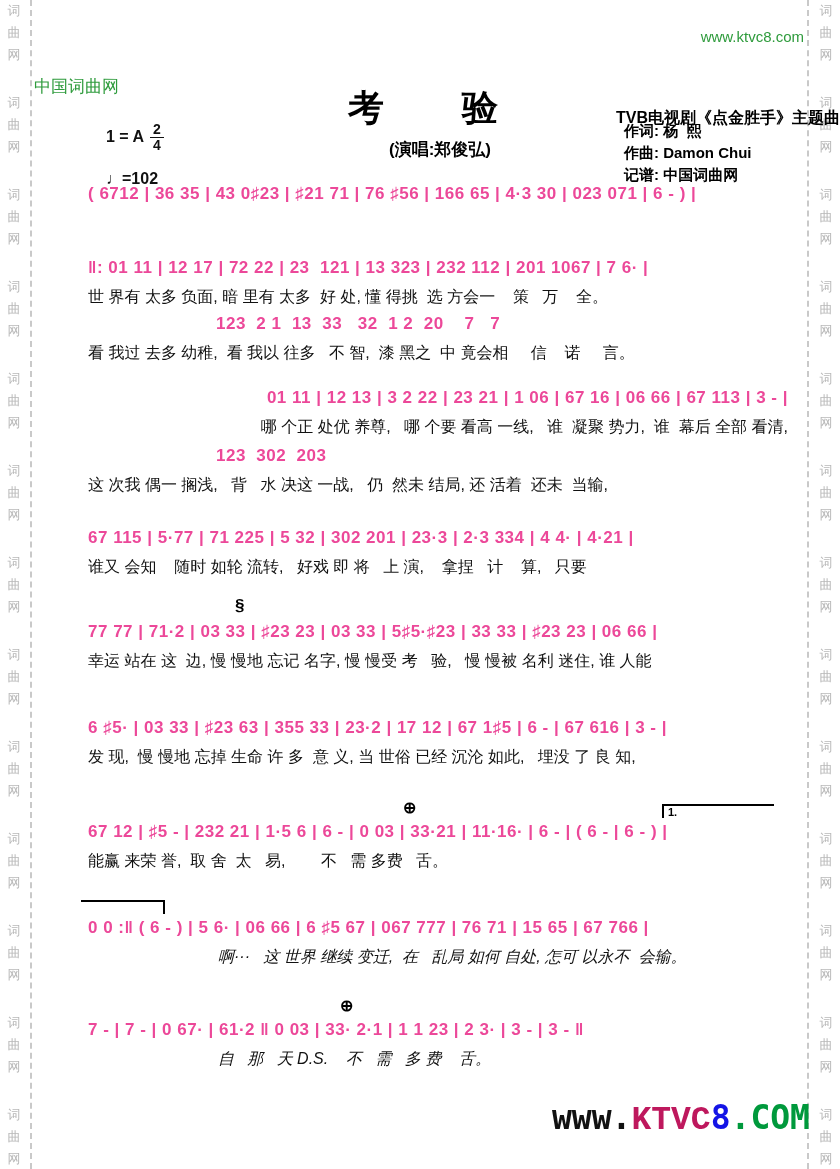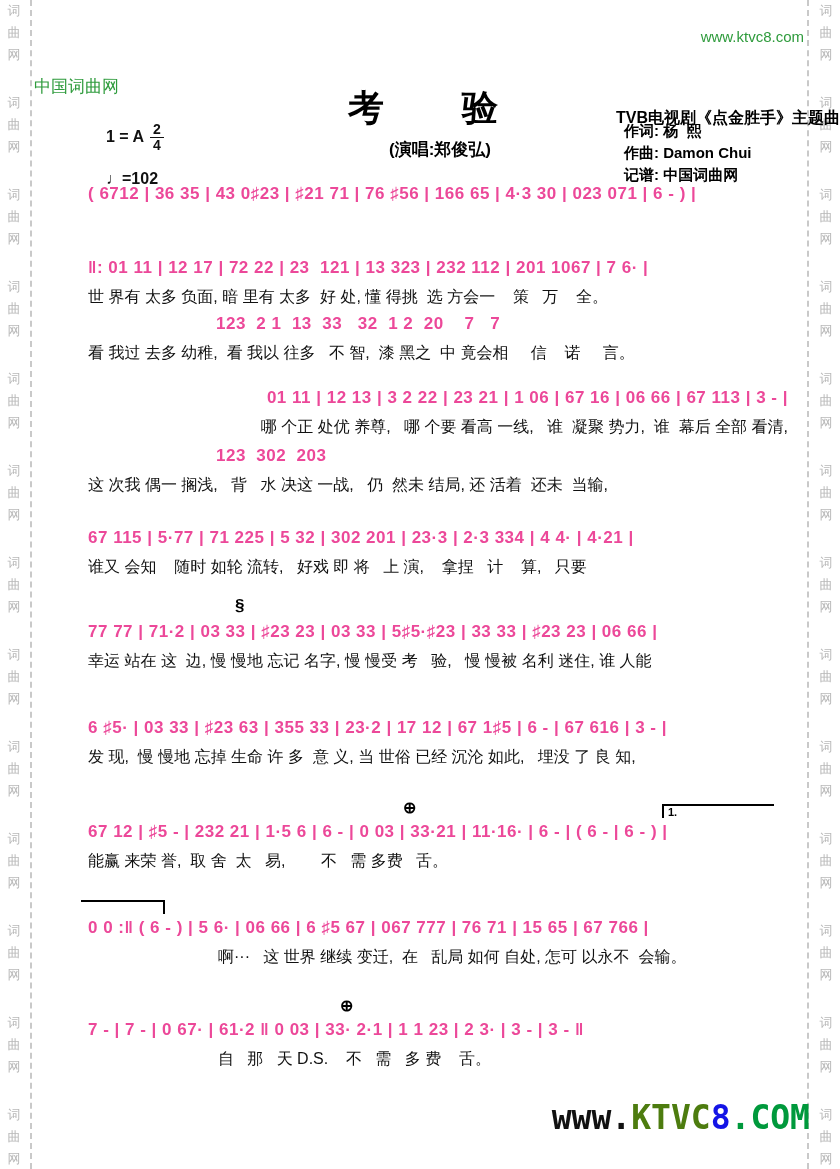--- a/index.html
+++ b/index.html
@@ -58,21 +58,21 @@
   .sys4  { top: 386px; text-align: right; }
   .sys5  { top: 444px; }
   .sys6  { top: 526px; }
   .sys7  { top: 620px; }
   .sys8  { top: 716px; }
   .sys9  { top: 820px; }
   .sys10 { top: 916px; }
   .sys11 { top: 1018px; }
 
   .sys3 .notes, .sys5 .notes { padding-left: 128px; }
-  .sys10 .lyrics, .sys11 .lyrics { padding-left: 130px; }
+  .sys10 .lyrics, .sys11 .lyrics { padding-left: 130px; font-style: italic; }
 
   .mark { position: absolute; font-weight: bold; color: #000; }
   .segno { top: -24px; left: 21%; font-size: 17px; }
   .coda  { top: -22px; font-size: 16px; }
   .coda-1 { left: 45%; }
   .coda-2 { left: 36%; }
   .volta { position: absolute; top: -16px; height: 14px;
            border-top: 2px solid #000; border-left: 2px solid #000; border-right: 2px solid #000;
            font-size: 11px; font-weight: bold; padding: 0 0 0 4px; line-height: 12px; }
   .volta-1 { left: 82%; width: 16%; border-right: none; }
@@ -278,16 +278,16 @@
 
     <div class="sys sys11">
       <span class="mark coda coda-2">⊕</span>
       <div class="notes">7 - | 7 - | 0 67· | 61·2 ‖ 0 03 | 33· 2·1 | 1 1 23 | 2 3· | 3 - | 3 - ‖</div>
       <div class="lyrics">自   那   天 D.S.    不   需   多 费    舌。</div>
     </div>
 
   </div>
 
   <div class="footer-logo">
-    <span style="color: rgb(17, 17, 17);">www.</span><span style="color: #4d7c0f;">KTVC</span><span style="color: rgb(20, 20, 230);">8</span><span style="color: rgb(0, 153, 60);">.COM</span>
+    <span style="color: rgb(17, 17, 17);">www.</span><span style="color: #be185d; font-family: Liberation Mono, monospace;">KTVC</span><span style="color: rgb(20, 20, 230);">8</span><span style="color: rgb(0, 153, 60);">.COM</span>
   </div>
 
 </div>
 
 </body></html>

